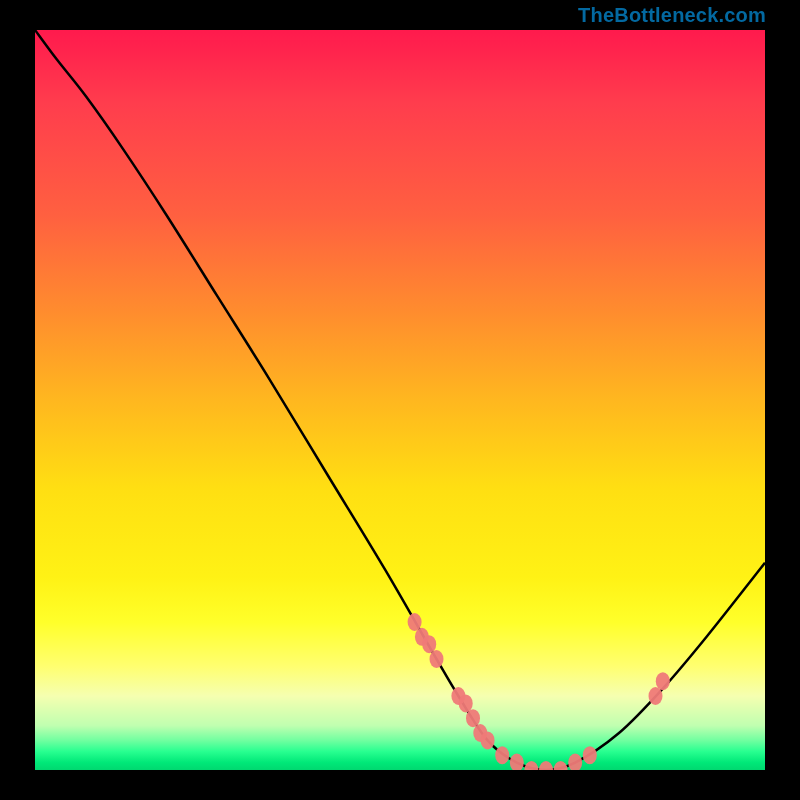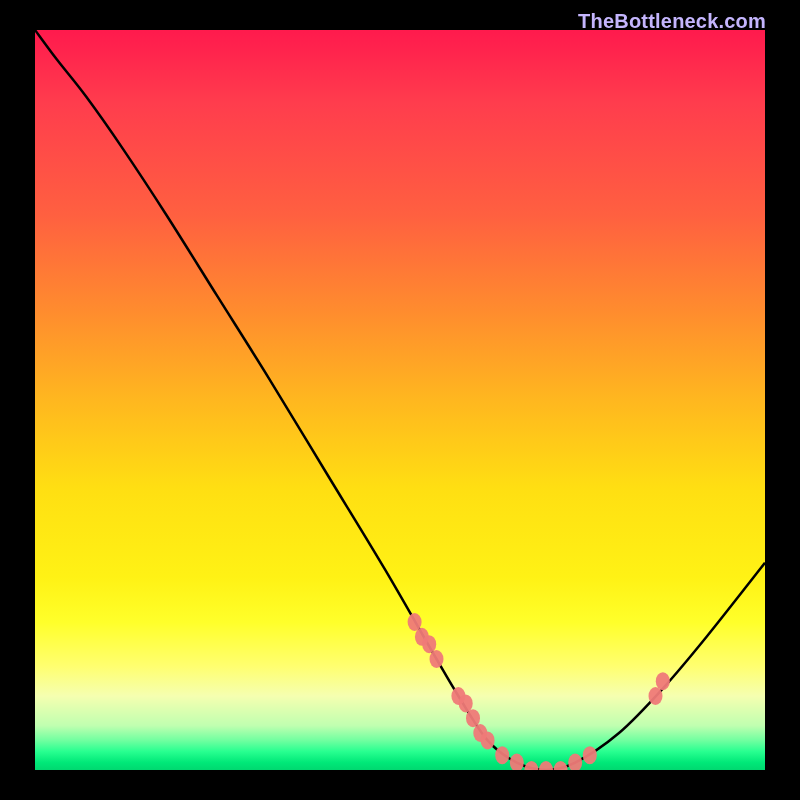--- a/index.html
+++ b/index.html
@@ -36,23 +36,23 @@
       #ffff70 86%,
       #f5ffb0 90%,
       #c0ffb0 94%,
       #70ffa0 96%,
       #28ff90 97.5%,
       #00e878 99%,
       #00d870 100%);
   }
   .watermark {
     position: absolute;
-    top: 10px;
+    top: 4px;
     right: 34px;
-    color: #c4b5fd;
+    color: #0369a1;
     font-size: 20px;
     font-weight: 600;
     letter-spacing: 0.2px;
   }
   svg.curve {
     position: absolute;
     left: 0; top: 0;
     width: 730px; height: 740px;
   }
 </style>

